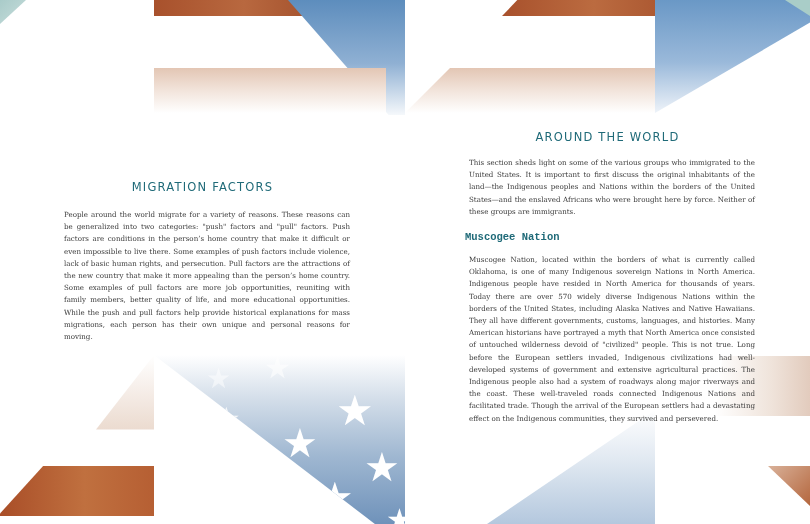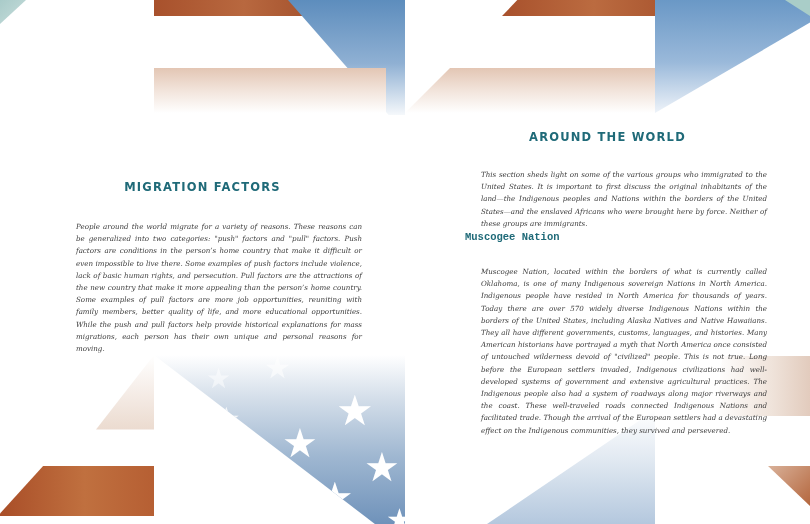--- a/index.html
+++ b/index.html
@@ -55,29 +55,29 @@
   .r-blue-bottom { left: 82px; top: 410px; width: 168px; height: 114px;
     background: linear-gradient(180deg, #ffffff 0%, #e0e8f1 45%, #b4c8de 100%);
     clip-path: polygon(100% 0, 100% 100%, 0 100%); }
   .r-red-tri { left: 363px; top: 466px; width: 42px; height: 40px;
     background: linear-gradient(135deg, #d9b199, #b4663d);
     clip-path: polygon(0 0, 100% 0, 100% 100%); }
 
   
   .heading {
     position: absolute; font-family: "DejaVu Sans", "Liberation Sans", sans-serif;
-    font-weight: bold; color: #1f6a78; letter-spacing: 1.2px; font-size: 11.5px; text-align: center;
+    font-weight: normal; color: #1f6a78; letter-spacing: 1.2px; font-size: 11.5px; text-align: center;
   }
   .subheading {
     position: absolute; font-family: Liberation Mono, monospace;
     font-weight: bold; color: #1f6a78; font-size: 10.5px;
   }
   .body-text {
-    position: absolute; margin: 16px; color: #3b3b3b; font-size: 7.1px; line-height: 12.2px;
-    text-align: justify; hyphens: manual; font-style: italic;
+    position: absolute; margin: 4px; color: #3b3b3b; font-size: 7.1px; line-height: 12.2px;
+    text-align: justify; hyphens: manual;
   }
 </style>
 </head>
 <body>
 
 <div class="page left">
   <div class="shape l-teal-corner"></div>
   <div class="shape l-red-top"></div>
   <div class="shape l-blue-top"></div>
   <div class="shape l-fade-stripe"></div>

